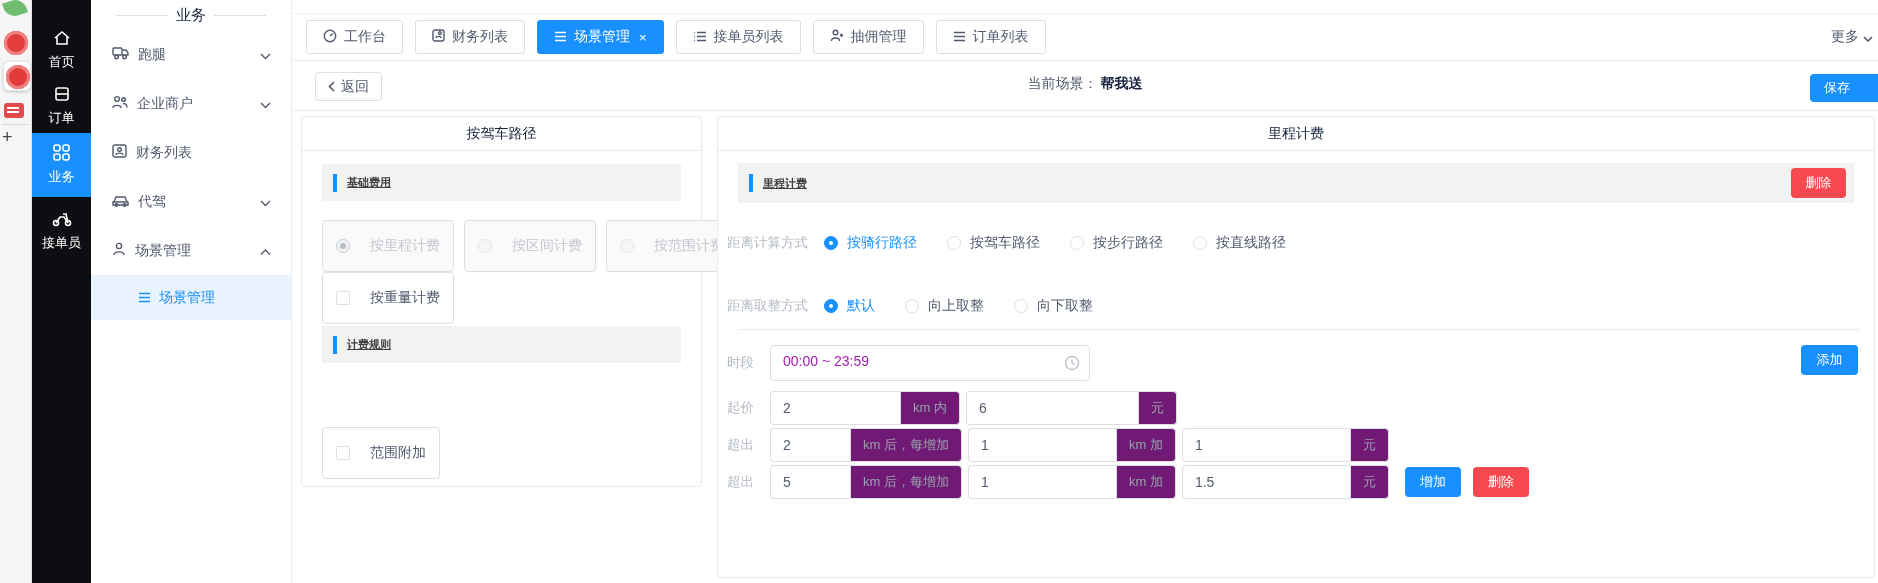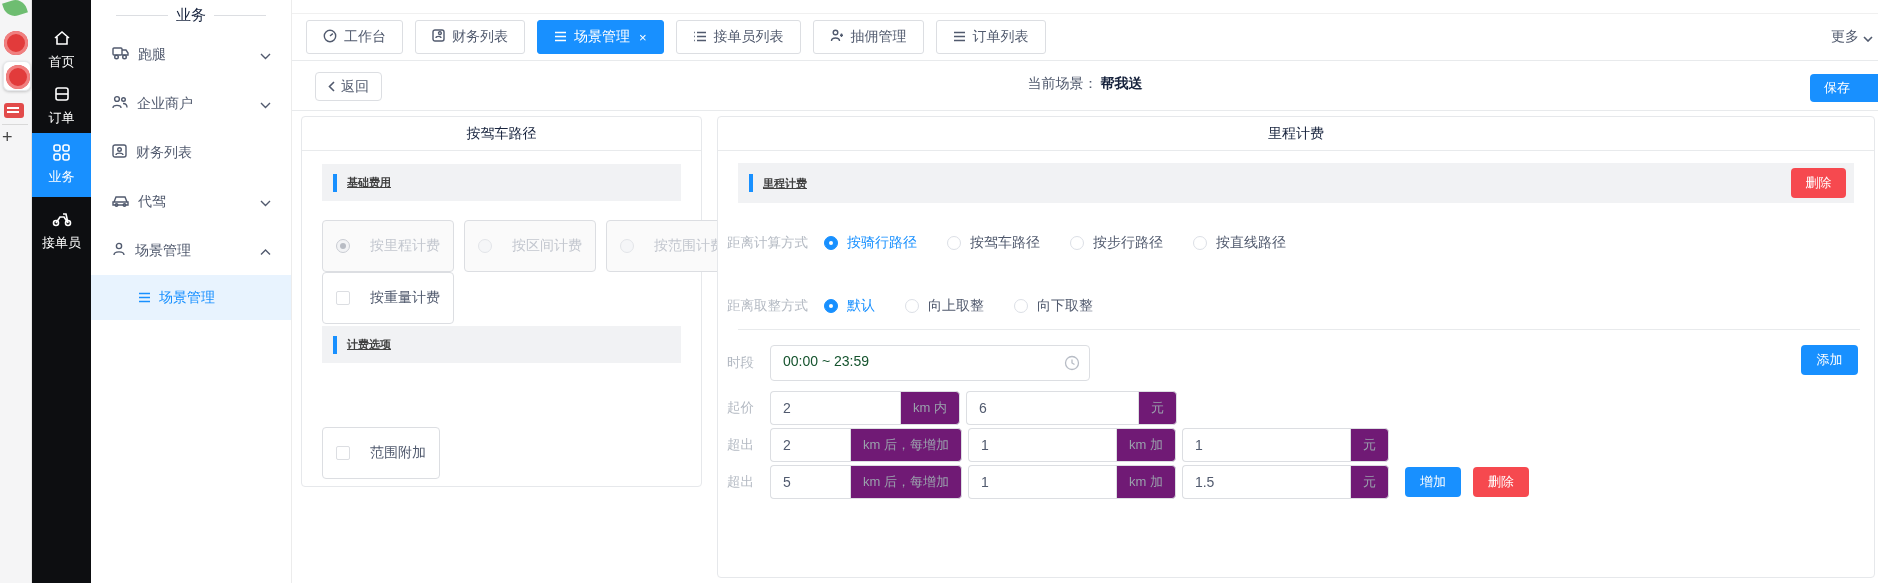--- a/index.html
+++ b/index.html
@@ -70,21 +70,21 @@
   .ckb { width:14px; height:14px; border:1px solid #dcdee2; border-radius:2px; background:#fff; flex:0 0 auto; }
 
   .row-abs { position:absolute; left:20px; right:20px; display:flex; align-items:center; }
   .formrow { position:absolute; left:9px; right:10px; display:flex; align-items:center; }
   .flabel { color:#b4bac3; font-size:13.5px; margin-right:16px; white-space:nowrap; }
   .ropt { display:inline-flex; align-items:center; gap:9px; margin-right:30px; font-size:14px; color:#515a6e; cursor:pointer; white-space:nowrap; }
   .ropt.sel { color:#1890ff; }
   .divider { position:absolute; left:20px; right:14px; height:1px; background:#e8eaec; }
 
   .tinput { position:relative; width:320px; height:36px; }
-  .tinput input { width:100%; height:100%; border:1px solid #dcdee2; border-radius:4px; padding:0 30px 4px 12px; font-size:14px; color:#14532d; font-family:inherit; }
+  .tinput input { width:100%; height:100%; border:1px solid #dcdee2; border-radius:4px; padding:0 30px 4px 12px; font-size:14px; color:#a21caf; font-family:inherit; }
   .tinput svg { position:absolute; right:10px; top:10px; stroke:#b7bcc5; fill:none; stroke-width:1.3; }
   .addbtn { position:absolute; right:6px; top:0; width:57px; height:30px; background:#1890ff; color:#fff; border:none; border-radius:4px; font-size:13px; cursor:pointer; }
 
   .ig { display:flex; height:34px; margin-right:6px; }
   .ig input { height:34px; border:1px solid #dcdee2; border-right:none; border-radius:4px 0 0 4px; padding:0 12px; font-size:14px; color:#515a6e; font-family:inherit; }
   .ig .addon { height:34px; display:flex; align-items:center; padding:0 12px; background:#701a75; border:1px solid #dcdee2; border-radius:0 4px 4px 0; font-size:13px; color:#9aa1ac; white-space:nowrap; }
   .smallbtn { height:30px; border:none; border-radius:4px; color:#fff; font-size:13px; cursor:pointer; padding:0 15px; }
   .blue { background:#1890ff; } .red { background:#f6494f; }
   .dangerbtn { position:absolute; right:8px; top:5px; width:55px; height:30px; background:#f6494f; border:none; border-radius:4px; color:#fff; font-size:13px; cursor:pointer; }
 </style>
@@ -290,21 +290,21 @@
 
       <div class="row-abs" style="top:155px">
         <div class="optbox">
           <span class="ckb"></span>
           <span>按重量计费</span>
         </div>
       </div>
 
       <div class="secbar row-abs" style="top:209px;height:37px">
         <span class="accent"></span>
-        <span class="t">计费选项</span>
+        <span class="t">计费规则</span>
       </div>
 
 
       <div class="row-abs" style="top:310px">
         <div class="optbox">
           <span class="ckb"></span>
           <span>范围附加</span>
         </div>
       </div>
     </div>

